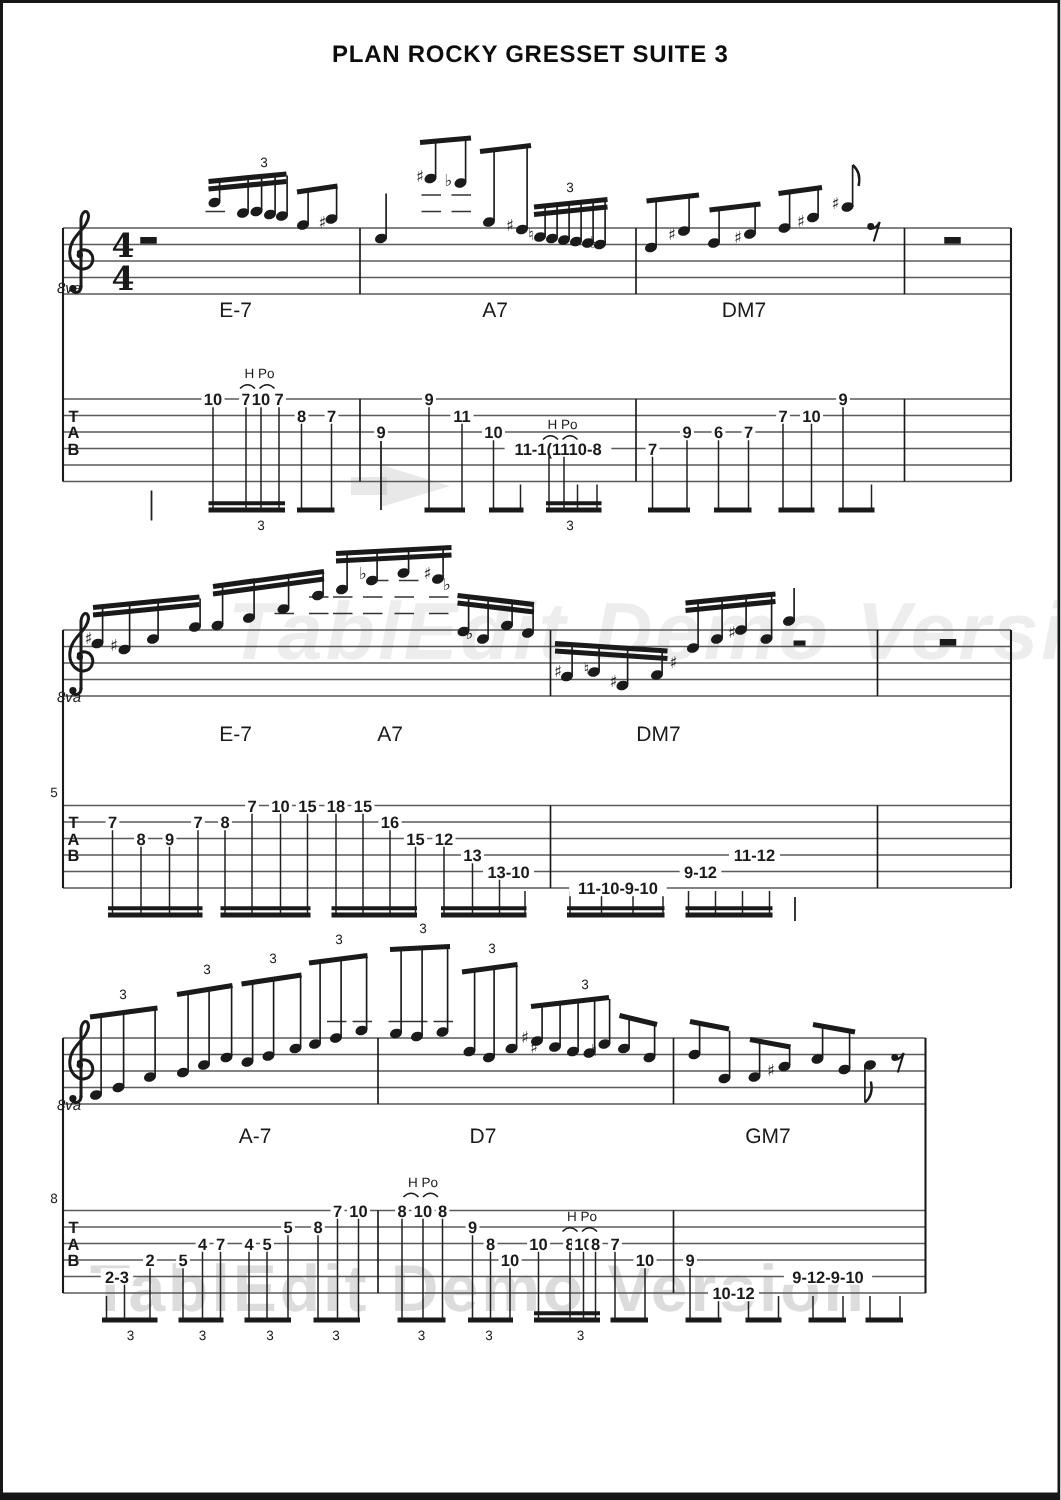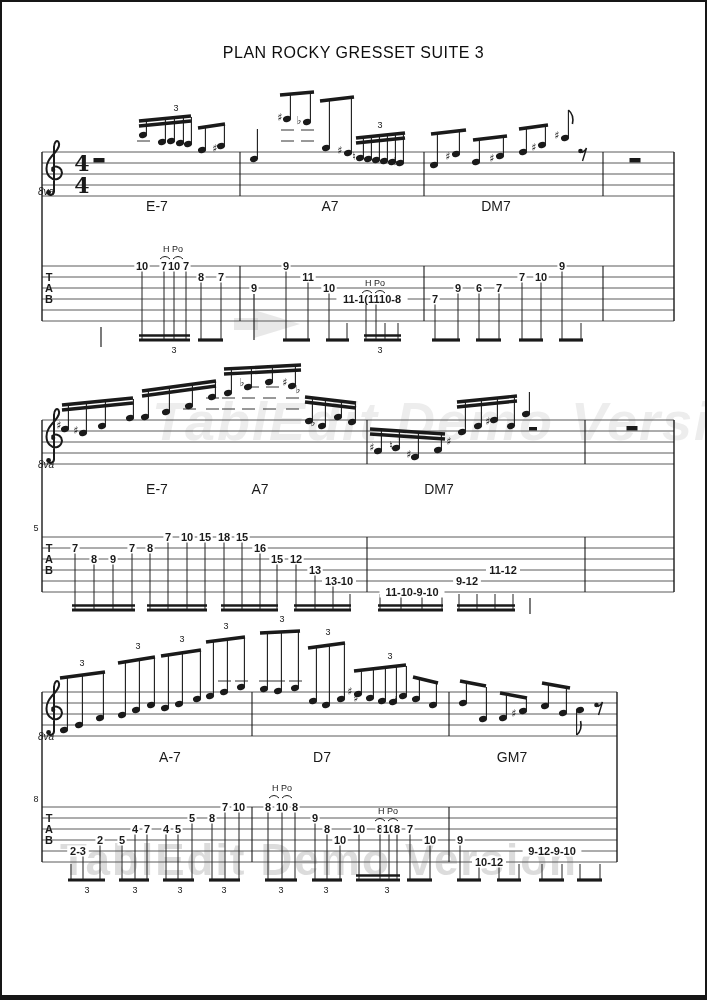--- a/index.html
+++ b/index.html
@@ -1,20 +1,20 @@
 <!DOCTYPE html>
 <html><head>
 <meta charset="utf-8">
 <style>
   html,body{margin:0;padding:0;background:#fff;}
   .page{position:relative;width:707px;height:1000px;box-sizing:border-box;
         border:2px solid #161616;border-bottom-width:5px;background:#ffffff;
         font-family:"Liberation Sans",sans-serif;overflow:hidden;}
-  .title{position:absolute;top:26px;left:0;right:0;margin:16px;text-align:center;
-         font-size:16px;font-weight:normal;letter-spacing:.5px;color:#0d0d0d;}
+  .title{position:absolute;top:26px;left:0;right:0;margin:0;text-align:center;
+         font-size:16px;font-weight:bold;letter-spacing:.5px;color:#0d0d0d;}
   .watermark{position:absolute;white-space:nowrap;font-weight:bold;pointer-events:none;}
   .wm-mid{left:150px;top:388px;font-size:54px;font-style:italic;color:rgba(130,130,130,.14);letter-spacing:2px;}
   .wm-bottom{left:58px;top:833px;font-size:44px;color:rgba(120,120,120,.26);letter-spacing:2px;}
   .wm-arrow{position:absolute;left:252px;top:308px;width:0;height:0;
             border-top:14px solid transparent;border-bottom:14px solid transparent;
             border-left:46px solid rgba(150,150,150,.22);}
   .wm-arrow .tail{position:absolute;left:-66px;top:-6px;width:24px;height:12px;background:rgba(150,150,150,.22);}
   svg.score{position:absolute;left:0;top:0;}
 </style>
 </head>

